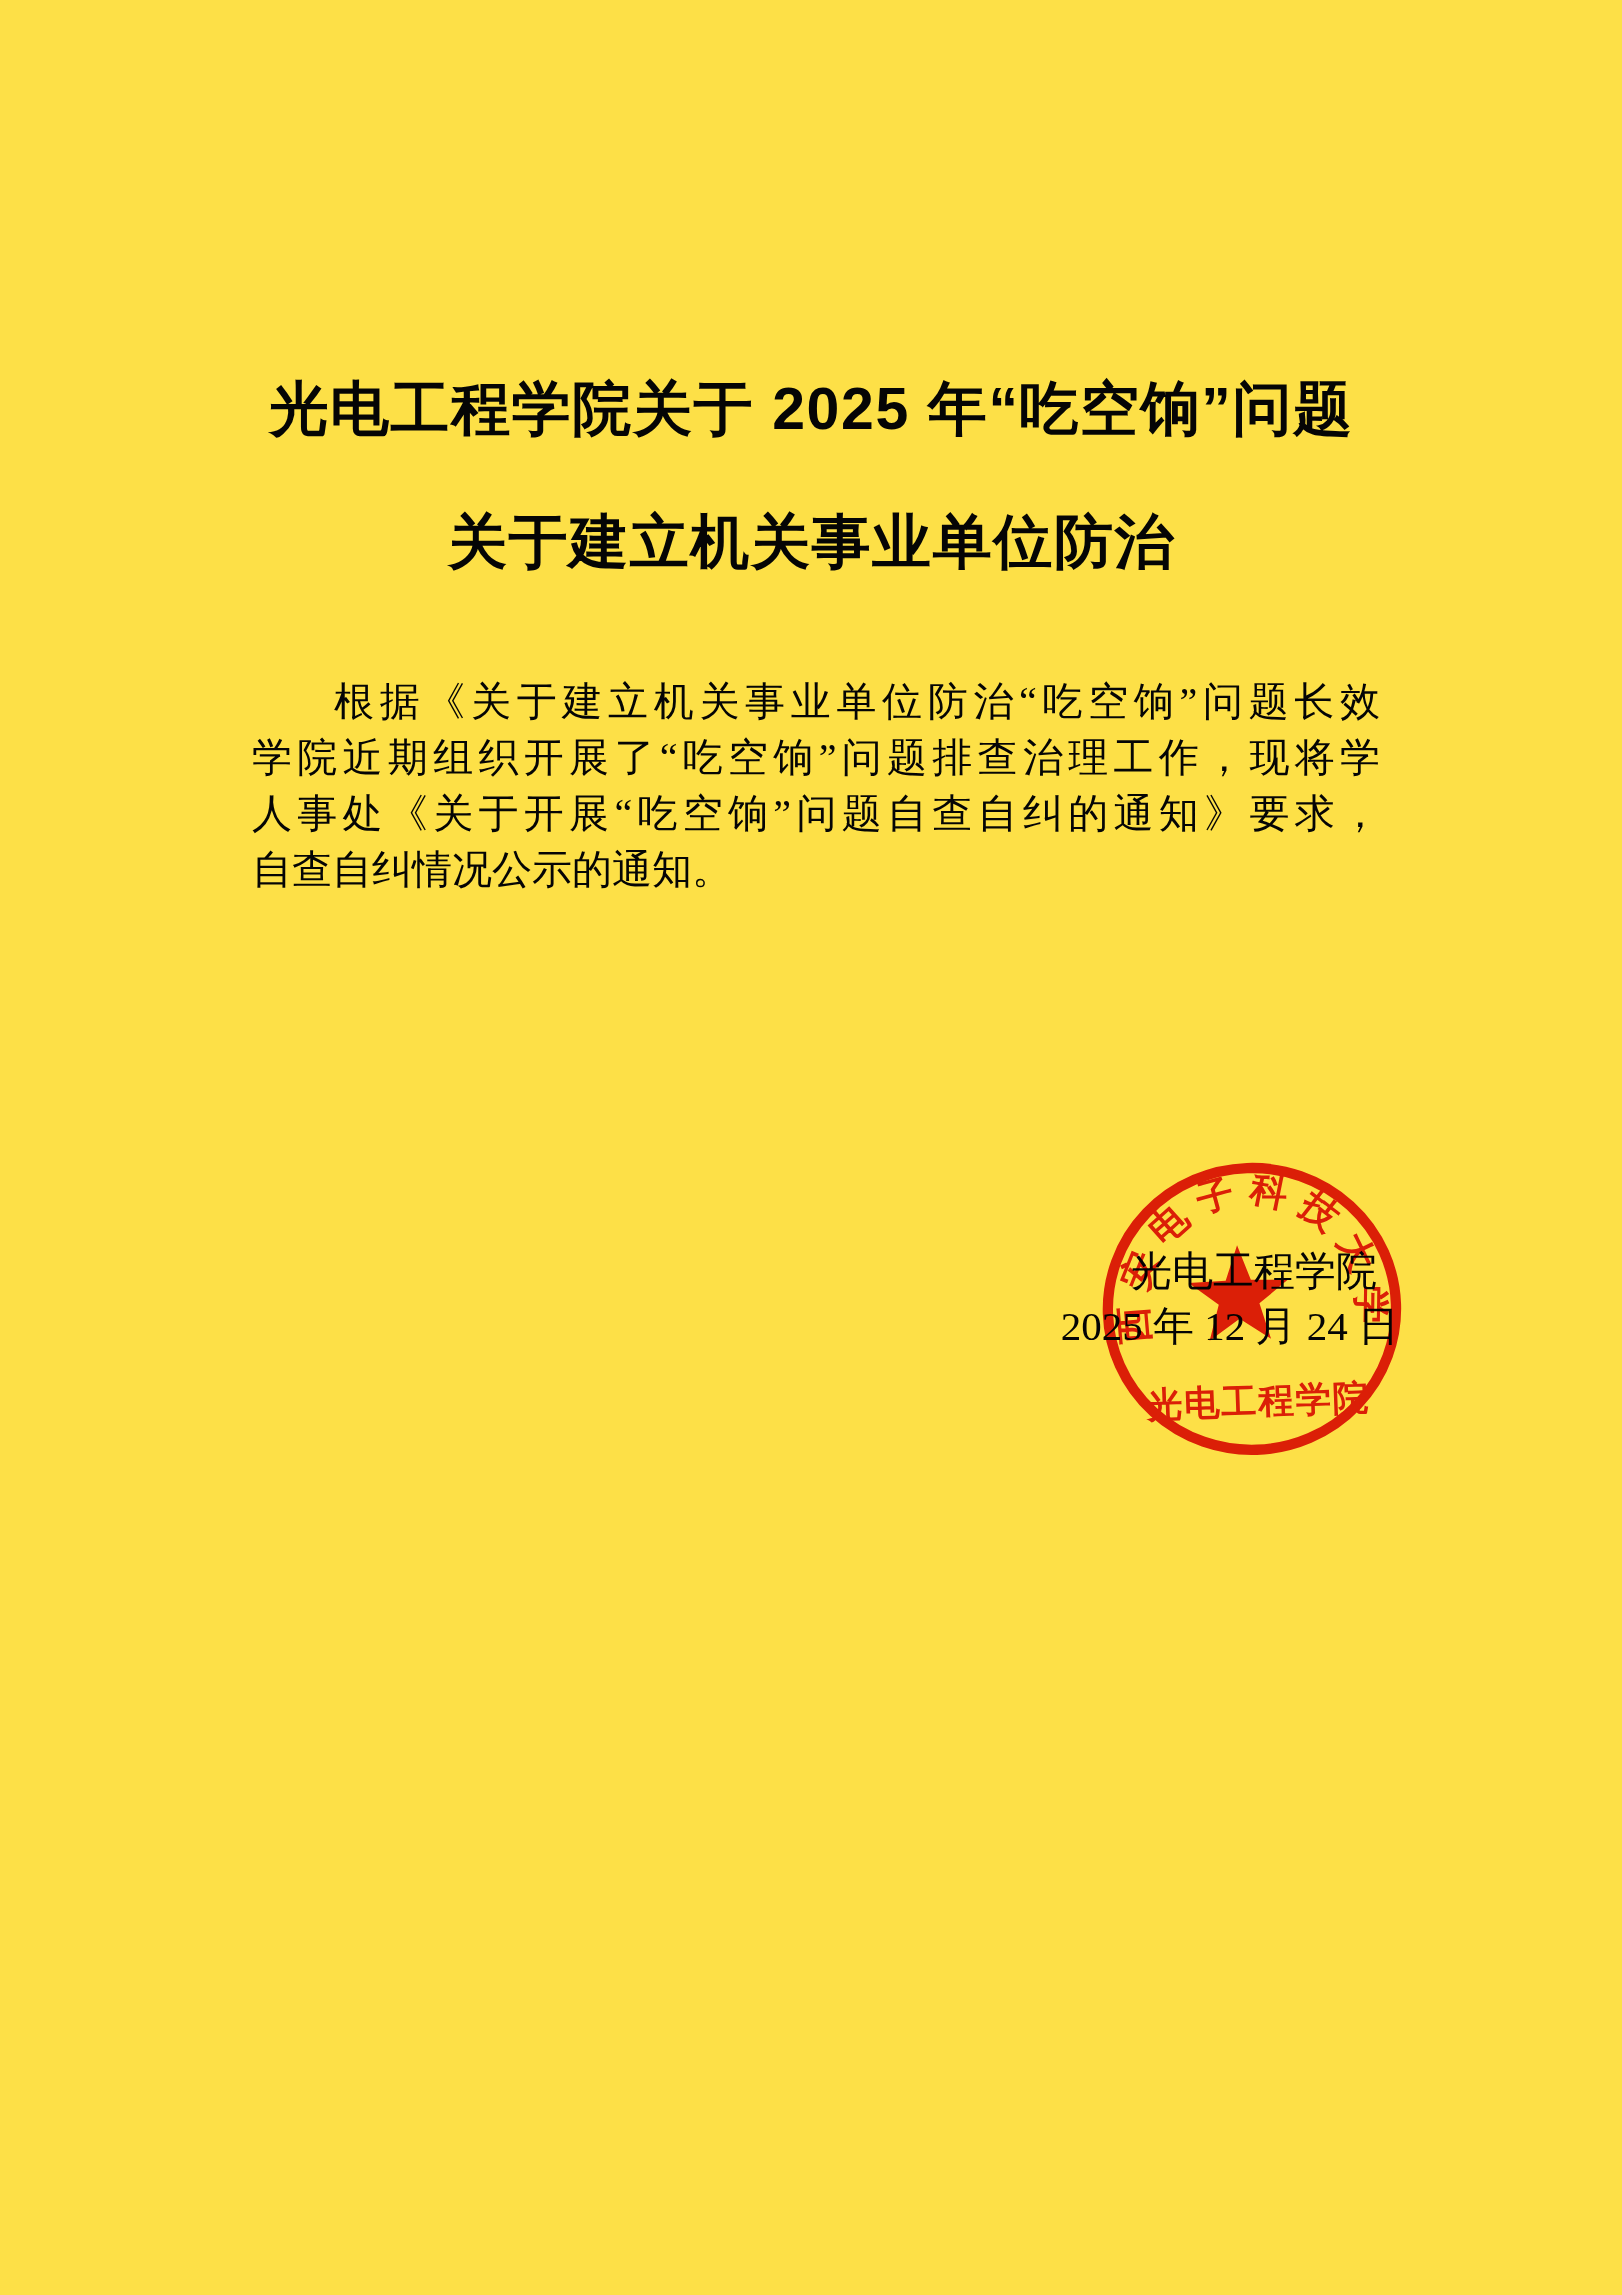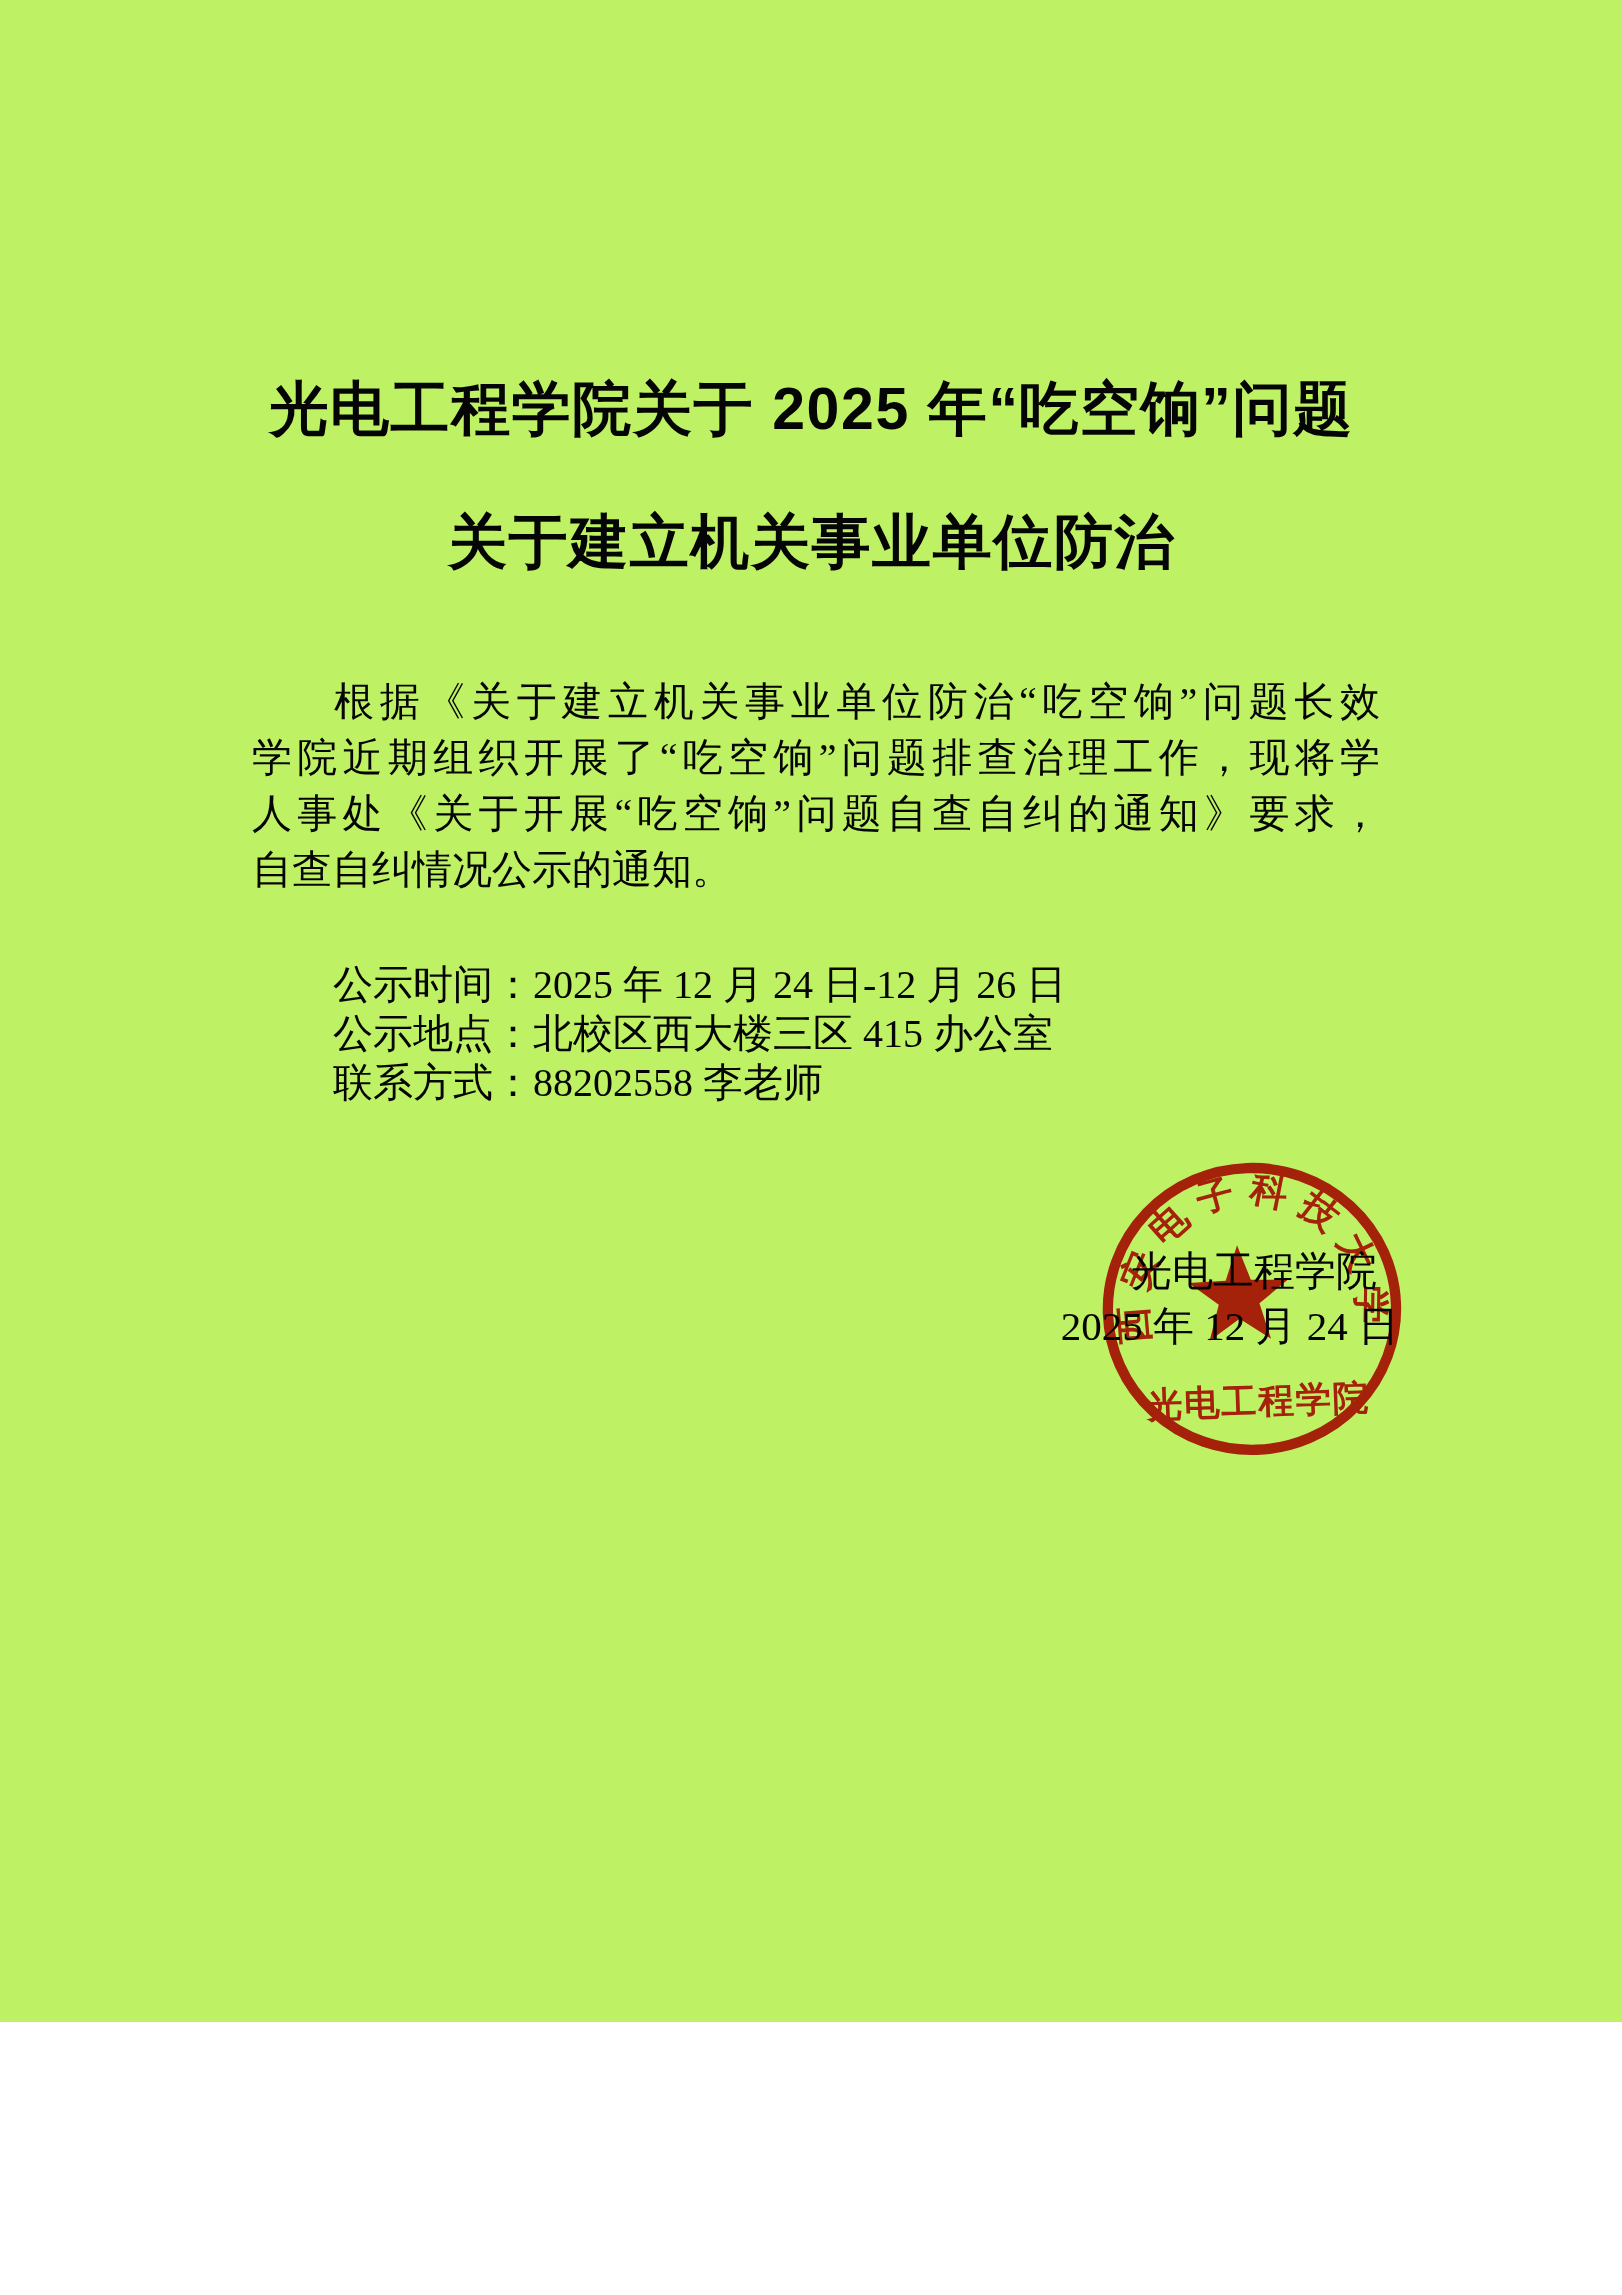--- a/index.html
+++ b/index.html
@@ -1,20 +1,20 @@
 <!DOCTYPE html>
 <html style="font-size:12.7px"><head>
 <meta charset="utf-8">
 <style>
   html,body{margin:0;padding:0;background:#ffffff;}
   .page{
     position:relative;
     width:1623px;
-    height:2022px;
-    background:#bef264;
+    height:2295px;
+    background:#fde047;
     overflow:hidden;
     font-family:"Liberation Serif", serif;
     color:#111111;
   }
   .title{
     position:absolute;
     left:0;
     width:100%;
     margin:0;
     text-align:center;
@@ -107,31 +107,20 @@
 
   <h1 class="title title-l2">关于建立机关事业单位防治</h1>
 
   <div class="para">
     <div class="pline pjust pindent">根据《关于建立机关事业单位防治“吃空饷”问题长效</div>
     <div class="pline pjust">学院近期组织开展了“吃空饷”问题排查治理工作，现将学</div>
     <div class="pline pjust">人事处《关于开展“吃空饷”问题自查自纠的通知》要求，</div>
     <div class="pline">自查自纠情况公示的通知。</div>
   </div>
 
-  <div class="info">
-    <div class="irow">
-      <span>公示时间：</span><span>2025 年 12 月 24 日-12 月 26 日</span>
-    </div>
-    <div class="irow">
-      <span>公示地点：</span><span>北校区西大楼三区 415 办公室</span>
-    </div>
-    <div class="irow">
-      <span>联系方式：</span><span>88202558 李老师</span>
-    </div>
-  </div>
 
   <div class="sig-org">光电工程学院</div>
 
   <div class="sig-date">2025 年 12 月 24 日</div>
 
   <svg class="seal" viewBox="0 0 384 380" xmlns="http://www.w3.org/2000/svg">
     <ellipse cx="192" cy="188" rx="182" ry="178" fill="none" stroke="#dd2318" stroke-width="13"></ellipse>
     <path id="seal-arc-path" d="M 73.7 250.9 A 134 134 0 1 1 310.3 250.9" fill="none" stroke="none"></path>
     <text class="arc-text" text-anchor="middle">
       <textPath href="#seal-arc-path" startOffset="50%">西安电子科技大学</textPath>

